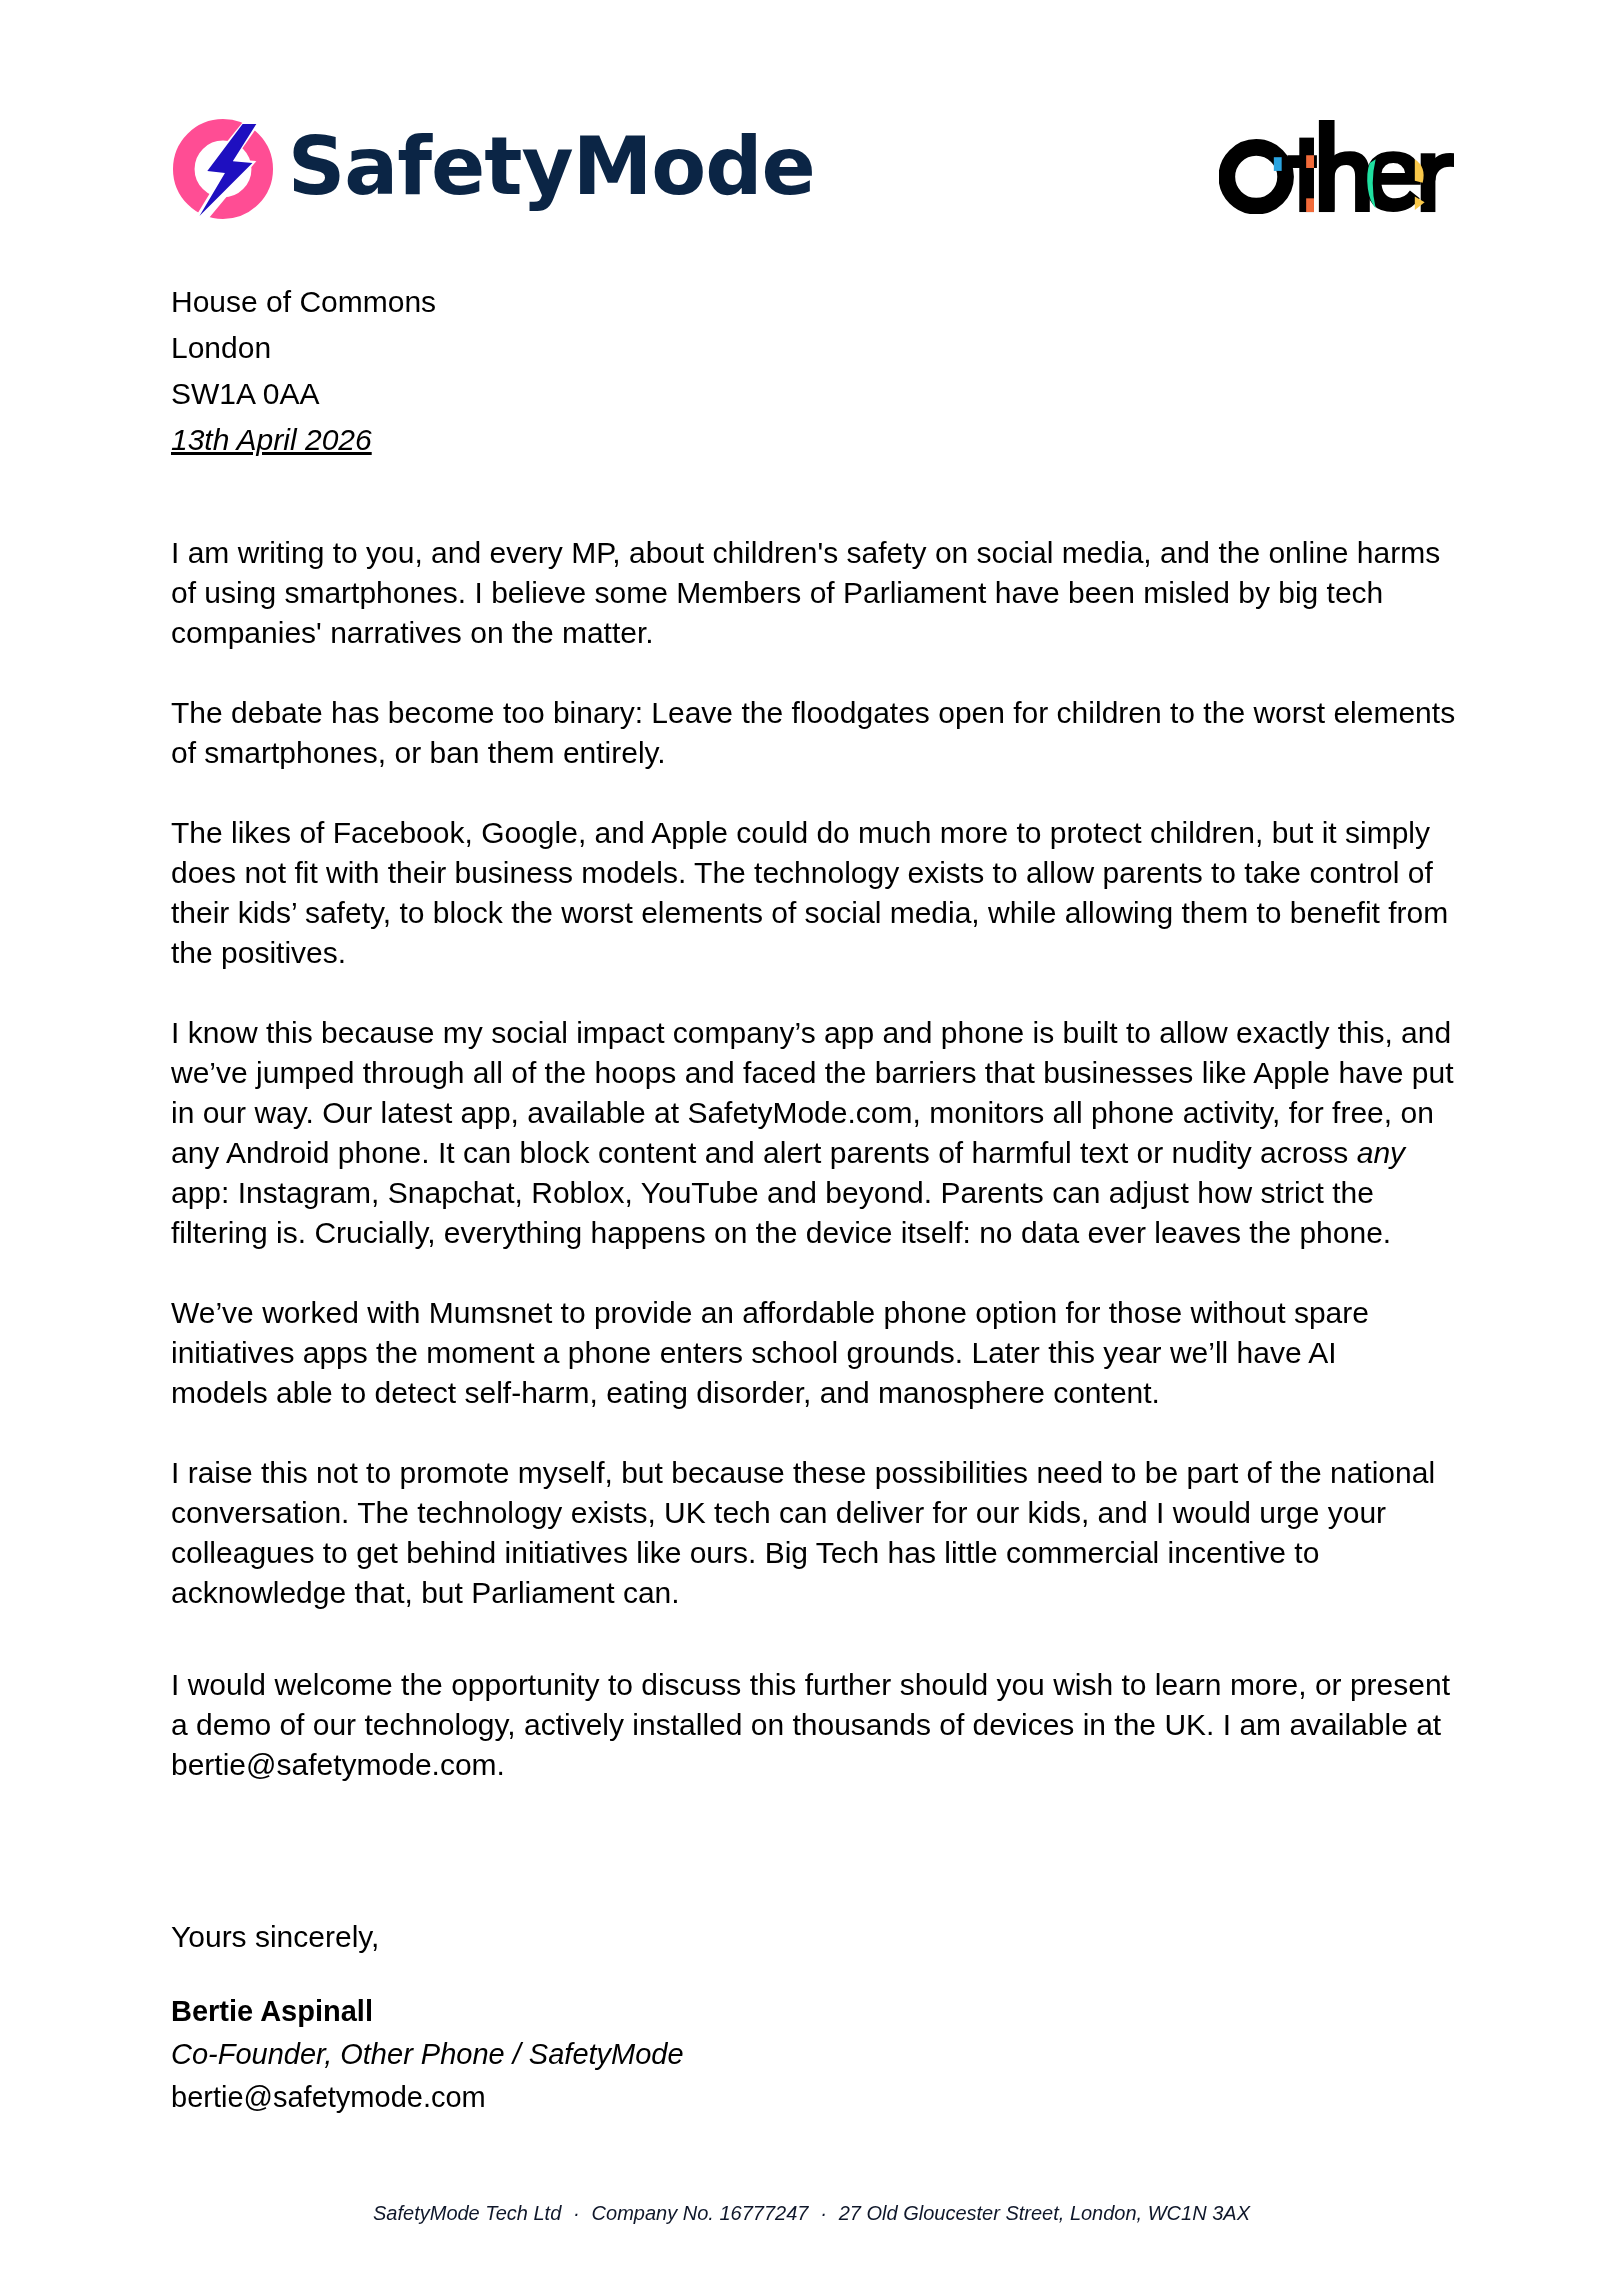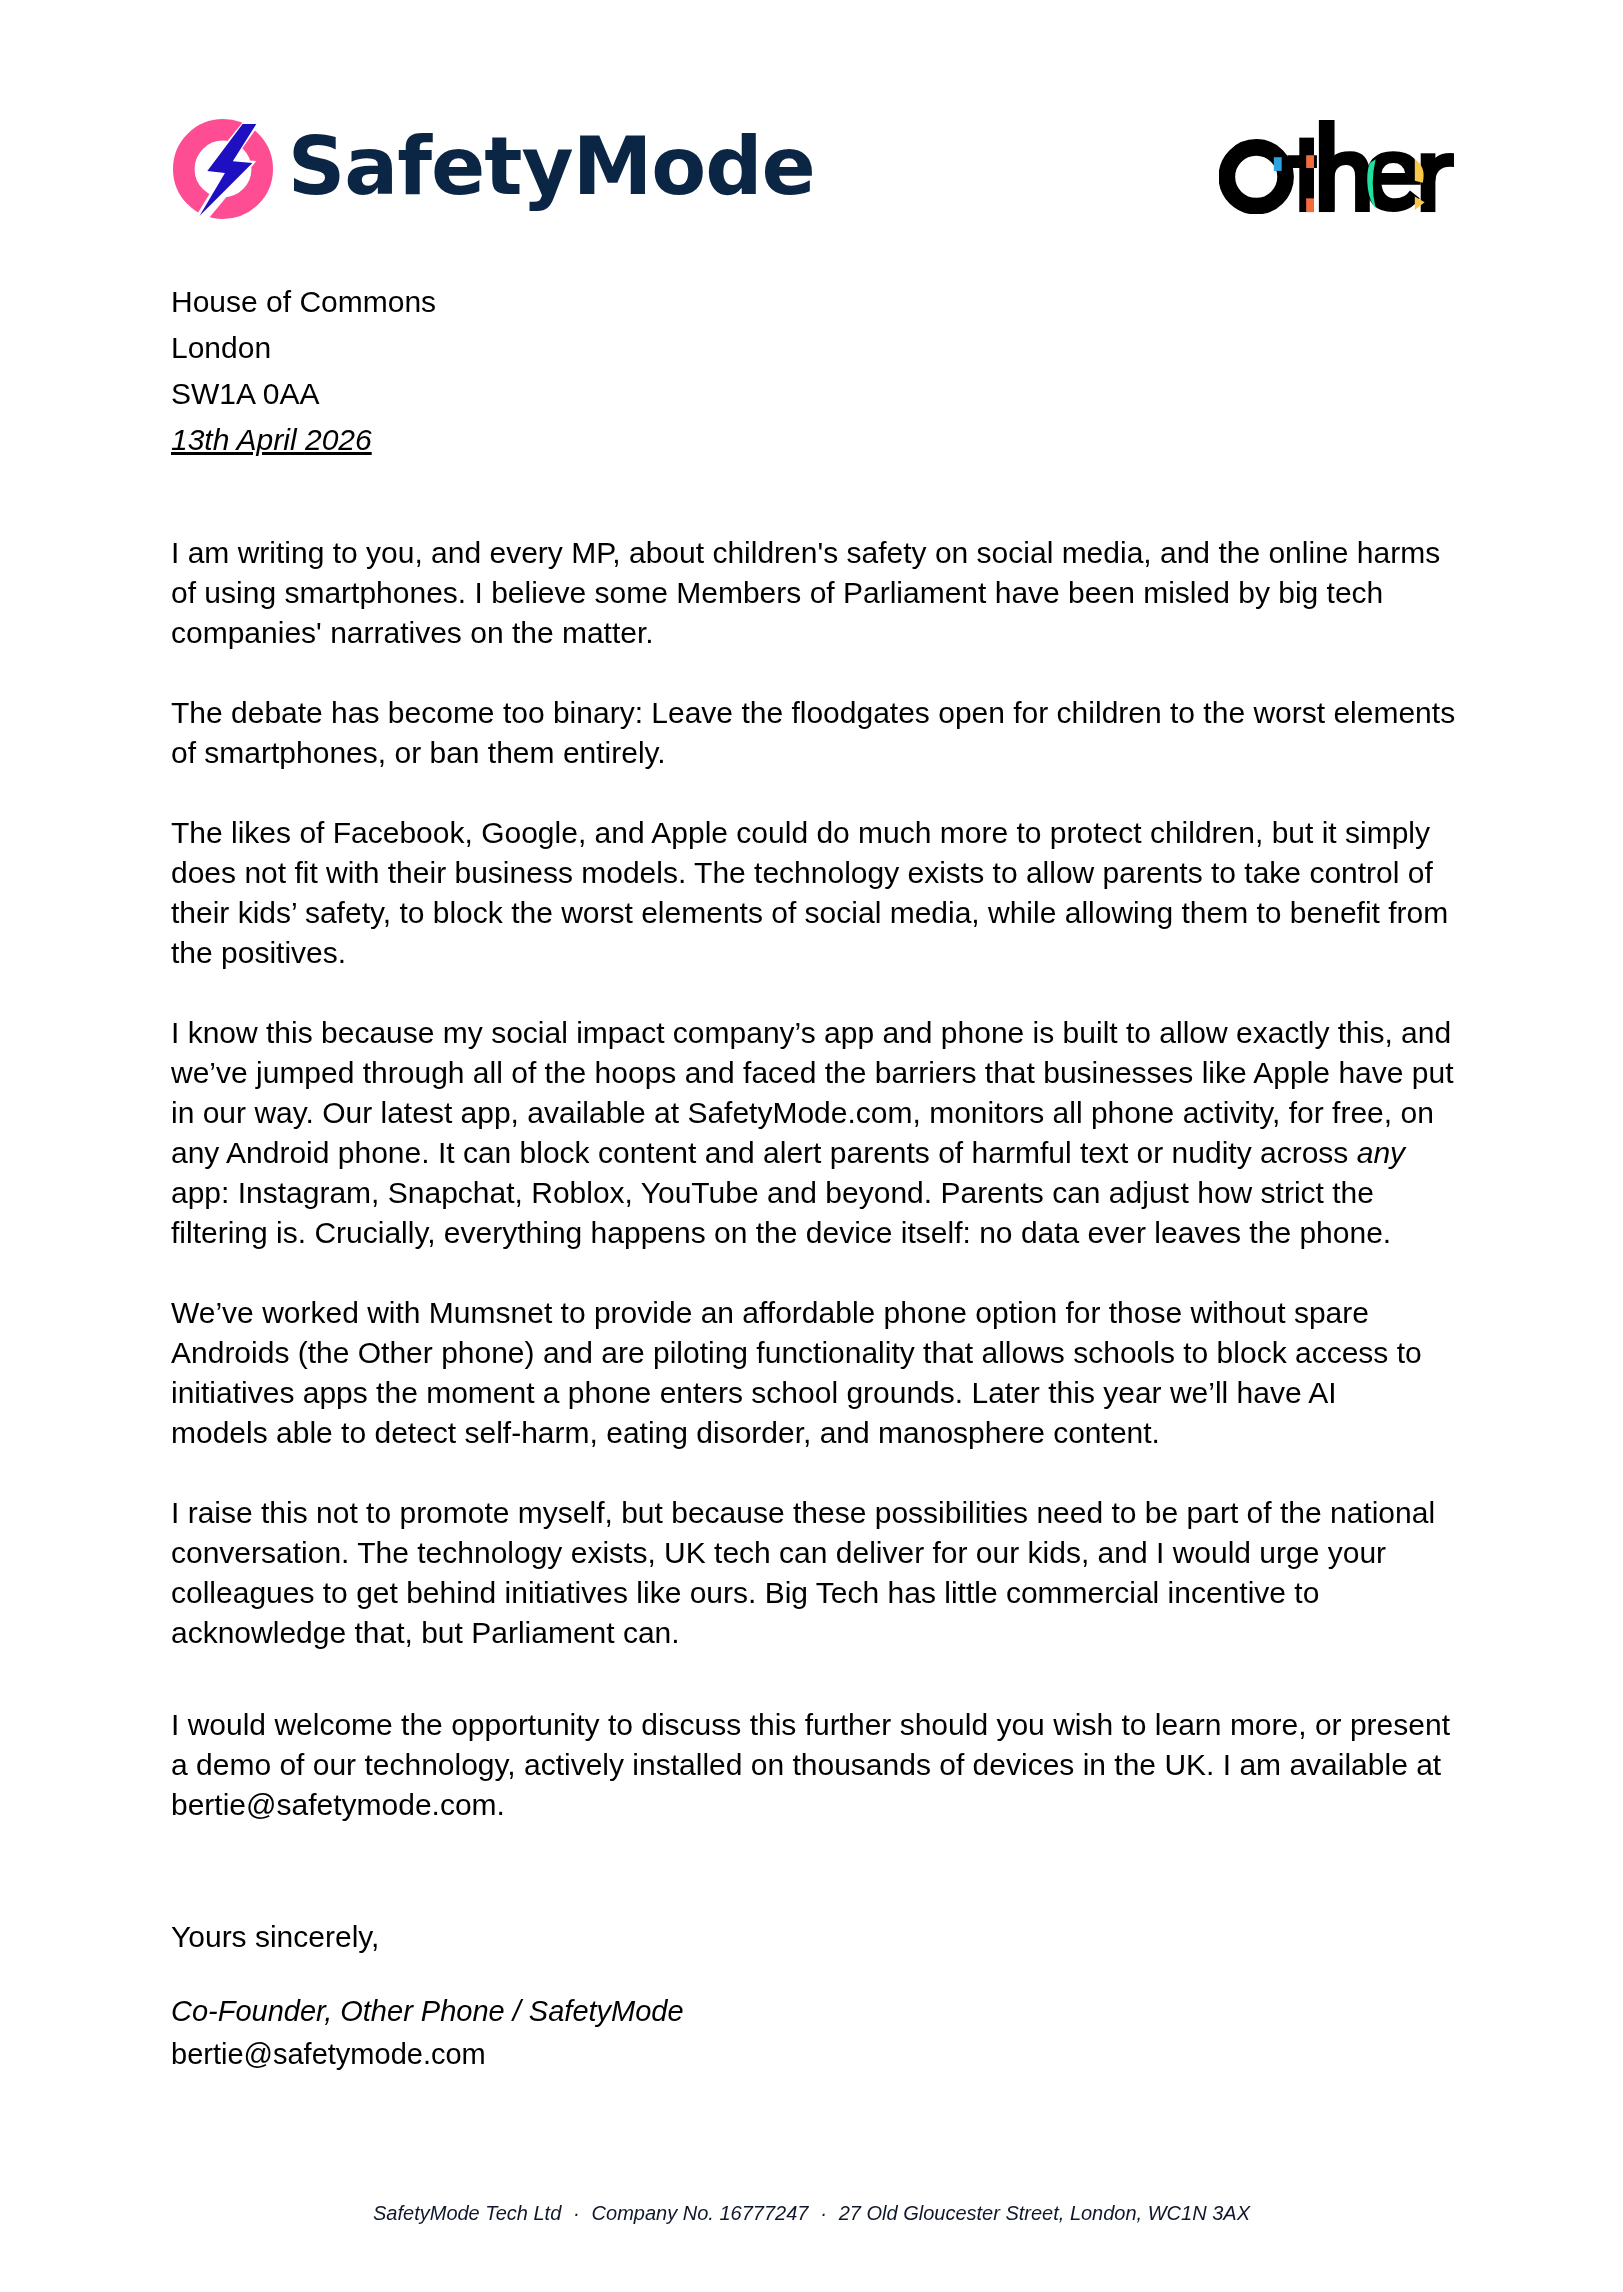--- a/index.html
+++ b/index.html
@@ -178,40 +178,40 @@
     <p>
       <span class="ln">I know this because my social impact company’s app and phone is built to allow exactly this, and</span>
       <span class="ln">we’ve jumped through all of the hoops and faced the barriers that businesses like Apple have put</span>
       <span class="ln">in our way. Our latest app, available at SafetyMode.com, monitors all phone activity, for free, on</span>
       <span class="ln"><span>any Android phone. It can block content and alert parents of harmful text or nudity across </span><span class="em">any</span></span>
       <span class="ln">app: Instagram, Snapchat, Roblox, YouTube and beyond. Parents can adjust how strict the</span>
       <span class="ln">filtering is. Crucially, everything happens on the device itself: no data ever leaves the phone.</span>
     </p>
     <p>
       <span class="ln">We’ve worked with Mumsnet to provide an affordable phone option for those without spare</span>
-      <span class="ln">Androids (the Other phone) and are piloting functionality that allows schools to block access to</span>
       <span class="ln">initiatives apps the moment a phone enters school grounds. Later this year we’ll have AI</span>
       <span class="ln">models able to detect self-harm, eating disorder, and manosphere content.</span>
     </p>
     <p class="tight">
       <span class="ln">I raise this not to promote myself, but because these possibilities need to be part of the national</span>
       <span class="ln">conversation. The technology exists, UK tech can deliver for our kids, and I would urge your</span>
       <span class="ln">colleagues to get behind initiatives like ours. Big Tech has little commercial incentive to</span>
       <span class="ln">acknowledge that, but Parliament can.</span>
     </p>
     <p>
       <span class="ln">I would welcome the opportunity to discuss this further should you wish to learn more, or present</span>
       <span class="ln">a demo of our technology, actively installed on thousands of devices in the UK. I am available at</span>
       <span class="ln"><span>bertie@safetymode.com.</span></span>
     </p>
   </div>
 
   <div class="closing">Yours sincerely,</div>
 
   <div class="signature">
+    <span class="name">Bertie Aspinall</span>
     <span class="title">Co-Founder, Other Phone / SafetyMode</span>
     <span class="email">bertie@safetymode.com</span>
   </div>
 
   <div class="footer">
     <span>SafetyMode Tech Ltd</span><span class="sep">·</span><span>Company No. 16777247</span><span class="sep">·</span><span>27 Old Gloucester Street, London, WC1N 3AX</span>
   </div>
 
 </div>
 

